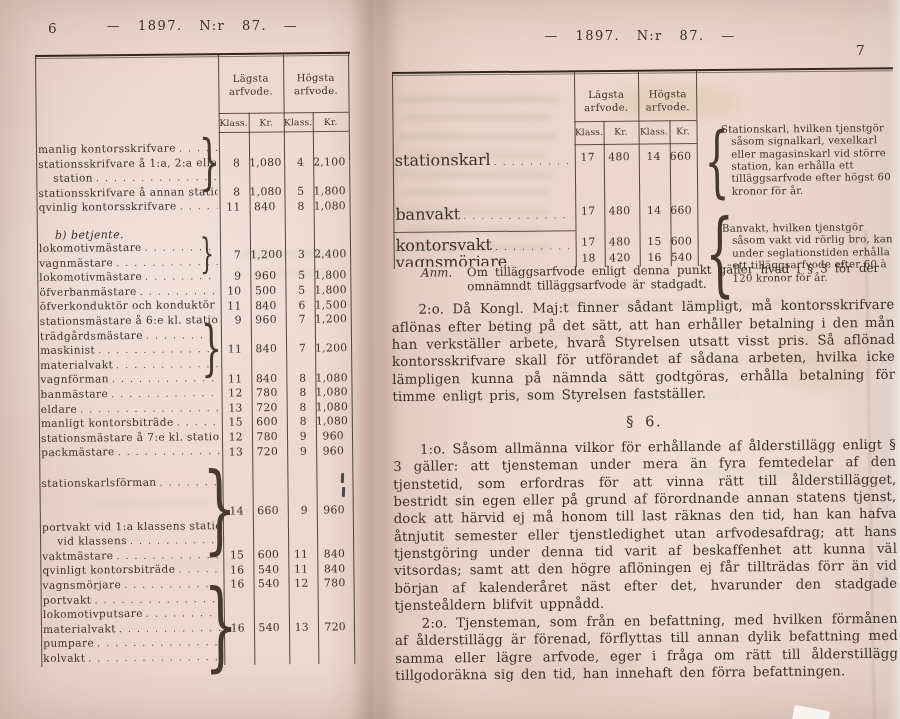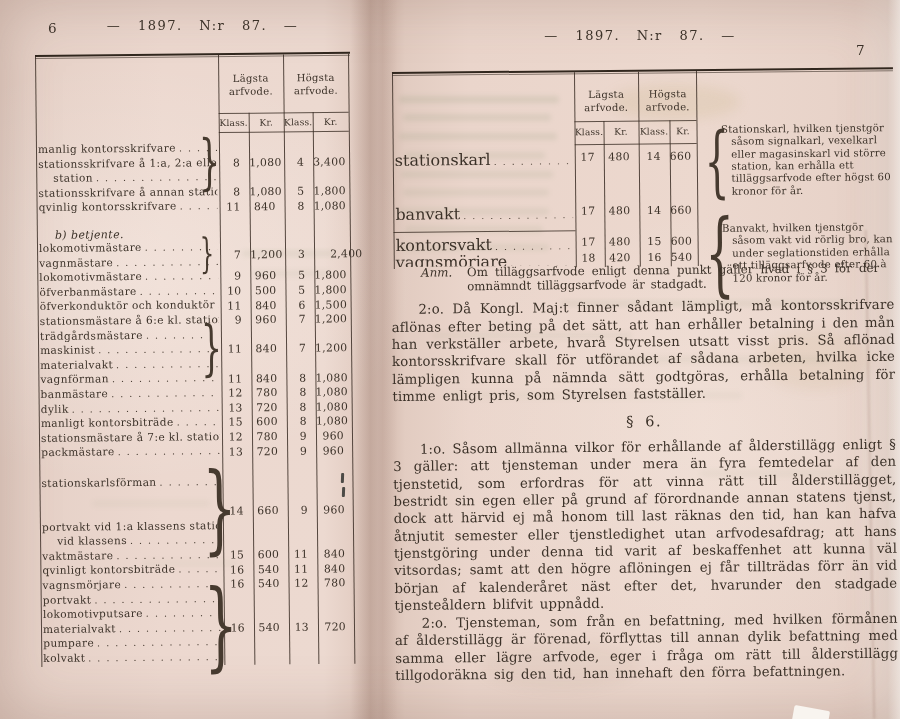--- a/index.html
+++ b/index.html
@@ -129,21 +129,21 @@
             </div>
             <div class="lt-line indent">
               <span class="lt-text">station</span>
               <span class="lt-dots"></span>
             </div>
           </div>
           <span class="lt-brace" style="font-size: 60px;">}</span>
           <span class="lt-val" style="left: 183px; width: 26px;">8</span>
           <span class="lt-val" style="left: 213px; width: 31px;">1,080</span>
           <span class="lt-val" style="left: 248px; width: 25px;">4</span>
-          <span class="lt-val" style="left: 277px; width: 33px;">3,400</span>
+          <span class="lt-val" style="left: 277px; width: 33px;">2,100</span>
         </div>
         <div class="lt-entry">
           <div class="lt-lines">
             <div class="lt-line">
               <span class="lt-text">stationsskrifvare å annan station</span>
             </div>
           </div>
           <span class="lt-val" style="left: 183px; width: 26px;">8</span>
           <span class="lt-val" style="left: 213px; width: 31px;">1,080</span>
           <span class="lt-val" style="left: 248px; width: 25px;">5</span>
@@ -170,21 +170,21 @@
             </div>
             <div class="lt-line">
               <span class="lt-text">vagnmästare</span>
               <span class="lt-dots"></span>
             </div>
           </div>
           <span class="lt-brace" style="font-size: 41px;">}</span>
           <span class="lt-val" style="left: 183px; width: 26px;">7</span>
           <span class="lt-val" style="left: 213px; width: 31px;">1,200</span>
           <span class="lt-val" style="left: 248px; width: 25px;">3</span>
-          <span class="lt-val" style="left: 293px; width: 33px;">2,400</span>
+          <span class="lt-val" style="left: 277px; width: 33px;">2,400</span>
         </div>
         <div class="lt-entry">
           <div class="lt-lines">
             <div class="lt-line">
               <span class="lt-text">lokomotivmästare</span>
               <span class="lt-dots"></span>
             </div>
           </div>
           <span class="lt-val" style="left: 183px; width: 26px;">9</span>
           <span class="lt-val" style="left: 213px; width: 31px;">960</span>
@@ -267,21 +267,21 @@
             </div>
           </div>
           <span class="lt-val" style="left: 183px; width: 26px;">12</span>
           <span class="lt-val" style="left: 213px; width: 31px;">780</span>
           <span class="lt-val" style="left: 248px; width: 25px;">8</span>
           <span class="lt-val" style="left: 277px; width: 33px;">1,080</span>
         </div>
         <div class="lt-entry">
           <div class="lt-lines">
             <div class="lt-line">
-              <span class="lt-text">dylik</span>
+              <span class="lt-text">eldare</span>
               <span class="lt-dots"></span>
             </div>
           </div>
           <span class="lt-val" style="left: 183px; width: 26px;">13</span>
           <span class="lt-val" style="left: 213px; width: 31px;">720</span>
           <span class="lt-val" style="left: 248px; width: 25px;">8</span>
           <span class="lt-val" style="left: 277px; width: 33px;">1,080</span>
         </div>
         <div class="lt-entry">
           <div class="lt-lines">

